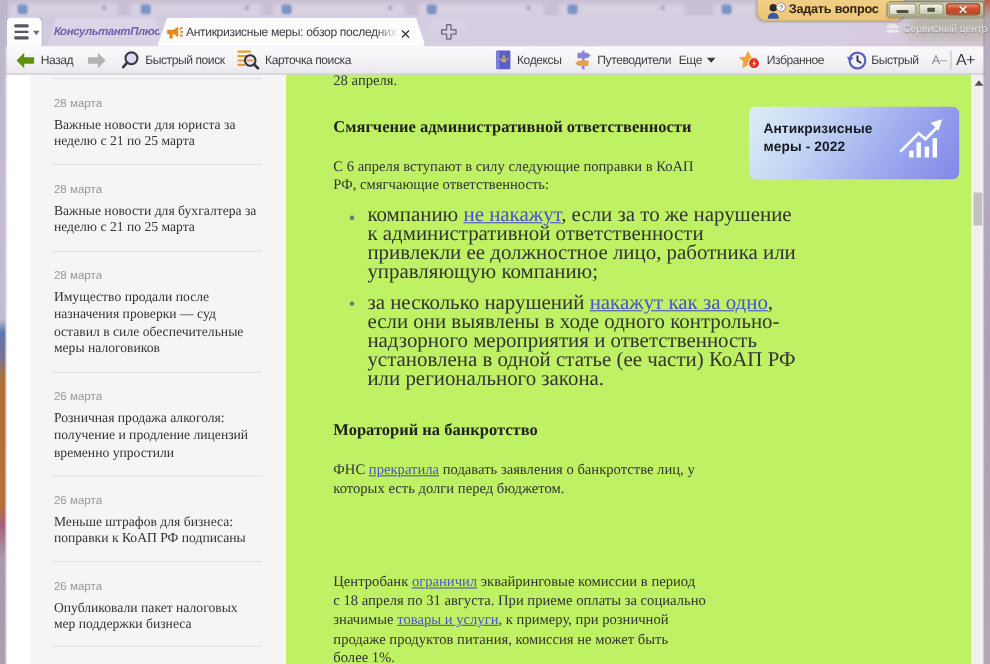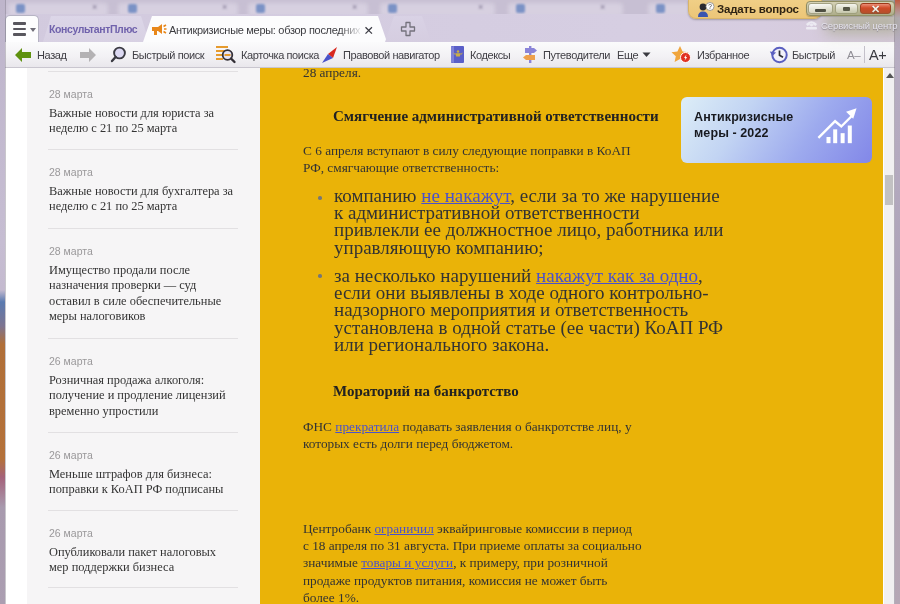--- a/index.html
+++ b/index.html
@@ -19,21 +19,21 @@
 
 
 #tabbar { position:absolute; left:5px; top:14px; width:890px; height:28px;
   background:linear-gradient(90deg,#d2cade 0%, #d6cee2 70%, #d7cde0 85%, #d5c9da 100%); }
 #hamburger { position:absolute; left:0px; top:1px; width:34px; height:27px; background:#fdfdfe;
   border:1px solid #b6b4c4; border-bottom:none; border-radius:5px 5px 0 0; }
 .hline { position:absolute; left:7px; width:13px; height:2.5px; background:#58565e; border-radius:1px; }
 #hcaret { position:absolute; left:24px; top:12px; width:0; height:0; border-left:3.5px solid transparent; border-right:3.5px solid transparent; border-top:4px solid #706e78; }
 .tab { position:absolute; top:2px; height:26px; }
 #tab1 { left:38px; width:106px; background:linear-gradient(#dcd6e8,#d8d1e3); clip-path:polygon(8px 0, calc(100% - 8px) 0, 100% 100%, 0 100%); border-radius:0; }
-#tab1 span { position:absolute; left:6px; top:7px; font-size:10.5px; white-space:nowrap; font-weight:bold; color:#7062ac; letter-spacing:-0.4px; }
+#tab1 span { position:absolute; left:6px; top:7px; font-size:10.5px; white-space:nowrap; font-weight:bold; color:#7062ac; letter-spacing:-0.4px;font-style:italic; }
 #tab2 { left:138px; width:244px; background:#fcfcfd; clip-path:polygon(9px 0, calc(100% - 9px) 0, 100% 100%, 0 100%); border-radius:7px 7px 0 0; }
 #tab2 .ticon { position:absolute; left:8px; top:5px; }
 #tab2 .ttext { position:absolute; left:26px; top:7.5px; font-size:11px; letter-spacing:-0.3px; color:#3c3c40; white-space:nowrap; width:194px; overflow:hidden;
   -webkit-mask-image:linear-gradient(90deg,#000 88%,transparent 100%); }
 #tab2 .tclose { position:absolute; right:13px; top:6.5px; font-size:12.5px; color:#3a3a42; }
 #tabplus { left:380px; width:46px; background:linear-gradient(#d9d2e5,#d5cde0); clip-path:polygon(9px 0, calc(100% - 9px) 0, 100% 100%, 0 100%); }
 #tabplus svg { position:absolute; left:15px; top:5px; }
 
 
 #toolbar { position:absolute; left:5px; top:42px; width:890px; height:26px;
@@ -42,24 +42,24 @@
 .tbtn svg { flex:none; }
 
 
 #contentwrap { position:absolute; left:5px; top:68px; width:890px; height:536px; background:#fff; }
 #leftgutter { position:absolute; left:0; top:0; width:22px; height:536px; background:#fff; }
 #sidebar { position:absolute; left:22px; top:0; width:233px; height:536px; background:#f6f5f6; }
 .sep { position:absolute; left:21px; width:190px; height:1px; background:#e2e0e2; }
 .ndate { position:absolute; left:22px; white-space:nowrap; font-size:10.5px; color:#9a989a; }
 .nitem { position:absolute; left:22px; white-space:nowrap; font-family:"Liberation Serif", serif; font-size:12.4px; line-height:15.4px; color:#343434; }
 
-#main { position:absolute; left:255px; top:0; width:623px; height:536px; background:#eab308;
+#main { position:absolute; left:255px; top:0; width:623px; height:536px; background:#bef264;
   font-family:"Liberation Serif", serif; color:#333; }
 .mp { position:absolute; left:43px; font-size:13.3px; line-height:17.2px; }
-.mh { position:absolute; left:43px; font-size:15px; font-weight:bold; color:#222;margin-left:30px; }
+.mh { position:absolute; left:43px; font-size:15px; font-weight:bold; color:#222; }
 .bullet { position:absolute; left:74px; font-size:19px; line-height:17.2px; }
 .bdot { position:absolute; left:58px; width:3.5px; height:3.5px; border-radius:50%; background:#777; }
 a.lnk { color:#4a51cc; text-decoration:underline; }
 
 #banner { position:absolute; left:421px; top:29px; width:191px; height:66px; border-radius:6px;
   background:linear-gradient(123deg, #ddeef7 0%, #c2d4f3 32%, #9daaee 66%, #8287e8 100%); }
 #banner .btxt { position:absolute; left:13px; top:13px; font-size:12.5px; line-height:15.5px; font-weight:bold; color:#17191f; letter-spacing:0.1px; font-family:"Liberation Sans",sans-serif; }
 #banner svg { position:absolute; right:13px; top:8px; }
 
 #rscroll { position:absolute; left:879px; top:0; width:16px; height:536px; background:#f1f0f1; }
@@ -156,27 +156,20 @@
       </svg>
       <span>Карточка поиска</span>
     </div>
     <div class="tbtn" style="left:105px">
       <svg width="18" height="18" viewBox="0 0 18 18">
           <circle cx="9.5" cy="7" r="5.4" fill="#dcd9f2" stroke="#3a3a42" stroke-width="1.9"></circle>
           <path d="M5.6 11 L2 15" stroke="#3a3a42" stroke-width="2.4" stroke-linecap="round"></path>
         </svg>
       <span>Быстрый поиск</span>
     </div>
-    <div class="tbtn" style="left:315px">
-      <svg width="19" height="18" viewBox="0 0 19 18">
-        <path d="M17 1 L8 8 L13 12 Z" fill="#d8281e"></path>
-        <path d="M8 8 L13 12 L2 17 Z" fill="#4a52c8"></path>
-      </svg>
-      <span>Правовой навигатор</span>
-    </div>
     <div class="tbtn" style="left:444px">
       <svg width="17" height="19" viewBox="0 0 17 19">
         <path d="M2 2 Q2 1 3 1 L14 1 Q15 1 15 2 L15 17 Q15 18 14 18 L3 18 Q2 18 2 17 Z" fill="#5a5fc8"></path>
         <path d="M2 2 L5 1 L5 18 L2 17 Z" fill="#7d81d8"></path>
         <g fill="#d8b83a" opacity="0.9">
             <circle cx="9" cy="6.5" r="1.2"></circle>
             <path d="M6.2 8.2 h5.6 l-1 3.4 h-3.6 Z"></path>
             <path d="M5.8 9.6 L4.8 7.8 M12.2 9.6 L13.2 7.8" stroke="#d8b83a" stroke-width="0.9"></path>
           </g>
       </svg>

